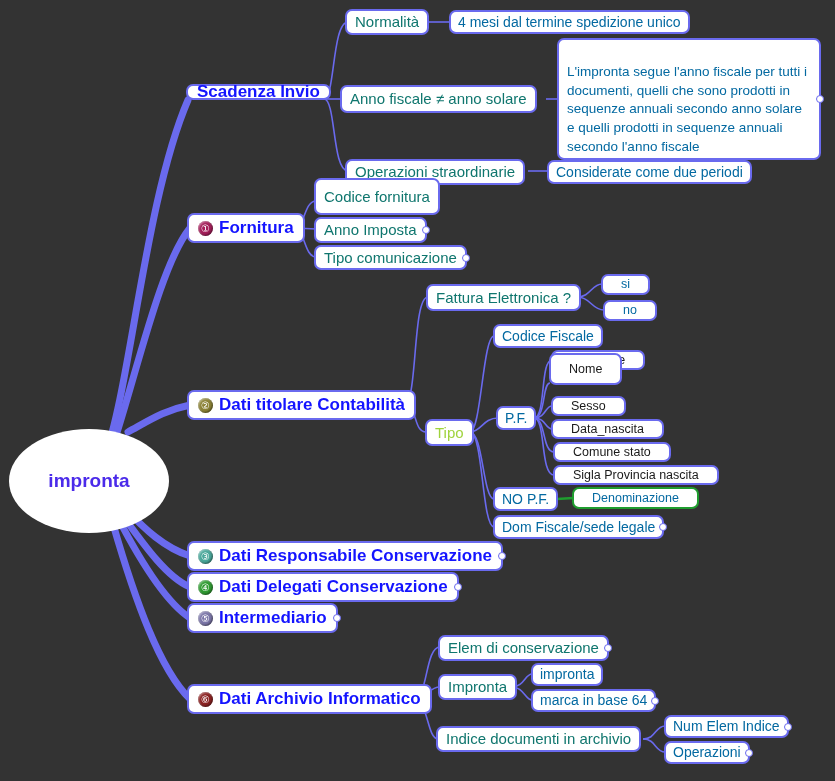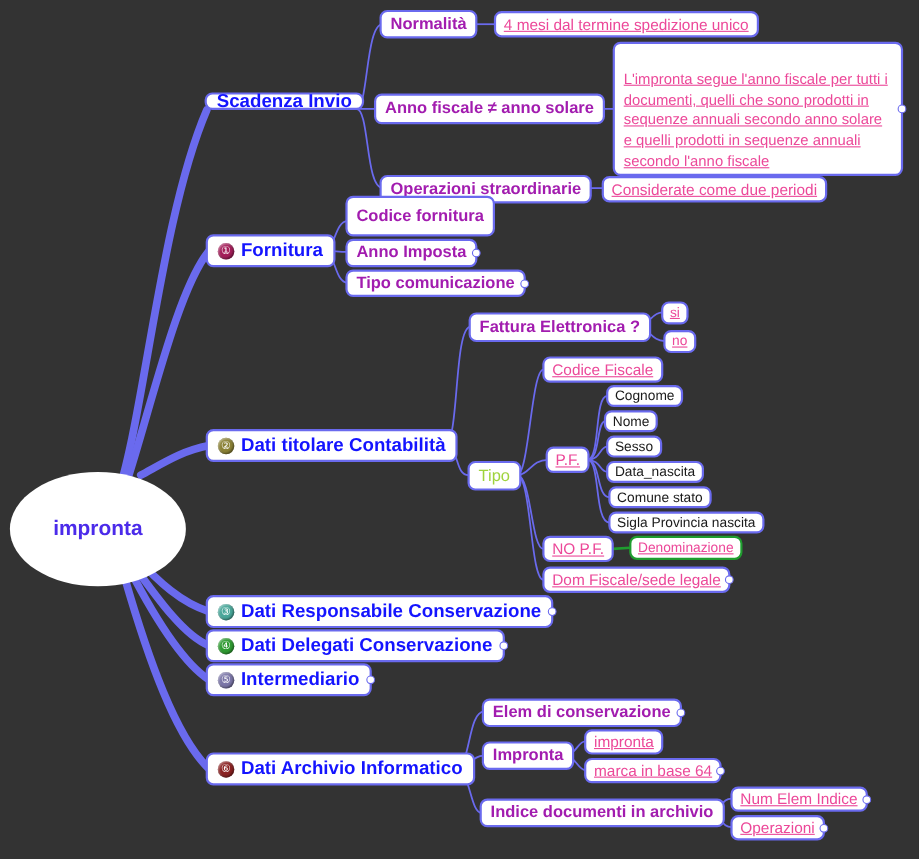--- a/index.html
+++ b/index.html
@@ -49,30 +49,30 @@
     font-weight:bold;
     font-size:19px;
     line-height:1.3;
     z-index:4;
     text-align:center;
     border:none;
   }
 
   
   .t-blue{color:#1414ff;}
-  .t-green{color:#a21caf;font-weight:bold;}
-  .t-darkred{color:#ec4899;text-decoration:underline;}
+  .t-green{color:#0f766e;}
+  .t-darkred{color:#0369a1;}
   .t-black{color:#1a1a1a;}
   .t-yellowgreen{color:#9fd33c;}
 
   
   .s-lv1{font-size:17px;font-weight:bold;padding:3px 9px;}
   .s-lv2{font-size:15px;padding:2px 8px;}
   .s-lv3{font-size:14px;padding:2px 7px;}
-  .s-lv4{font-size:12.5px;padding:1px 6px;}
+  .s-lv4{font-size:12.5px;padding:1px 18px;}
   .s-note{font-size:13.5px;padding:4px 8px;white-space:normal;
           line-height:1.38;display:block;}
 
   
   .b-green{border-color:#1f9d2f;}
 
   
   .badge{
     display:inline-block;
     width:15px;height:15px;
@@ -257,21 +257,21 @@
   </div>
 
   <div class="node s-lv3" style="left:496px;top:406px;height:24px;">
     <span class="lbl t-darkred">P.F.</span>
   </div>
 
   <div class="node s-lv4" style="left:551px;top:350px;height:20px;">
     <span class="lbl t-black">Cognome</span>
   </div>
 
-  <div class="node s-lv4" style="left:549px;top:373px;height:20px;">
+  <div class="node s-lv4" style="left:549px;top:353px;height:32px;">
     <span class="lbl t-black">Nome</span>
   </div>
 
   <div class="node s-lv4" style="left:551px;top:396px;height:20px;">
     <span class="lbl t-black">Sesso</span>
   </div>
 
   <div class="node s-lv4" style="left:551px;top:419px;height:20px;">
     <span class="lbl t-black">Data_nascita</span>
   </div>

